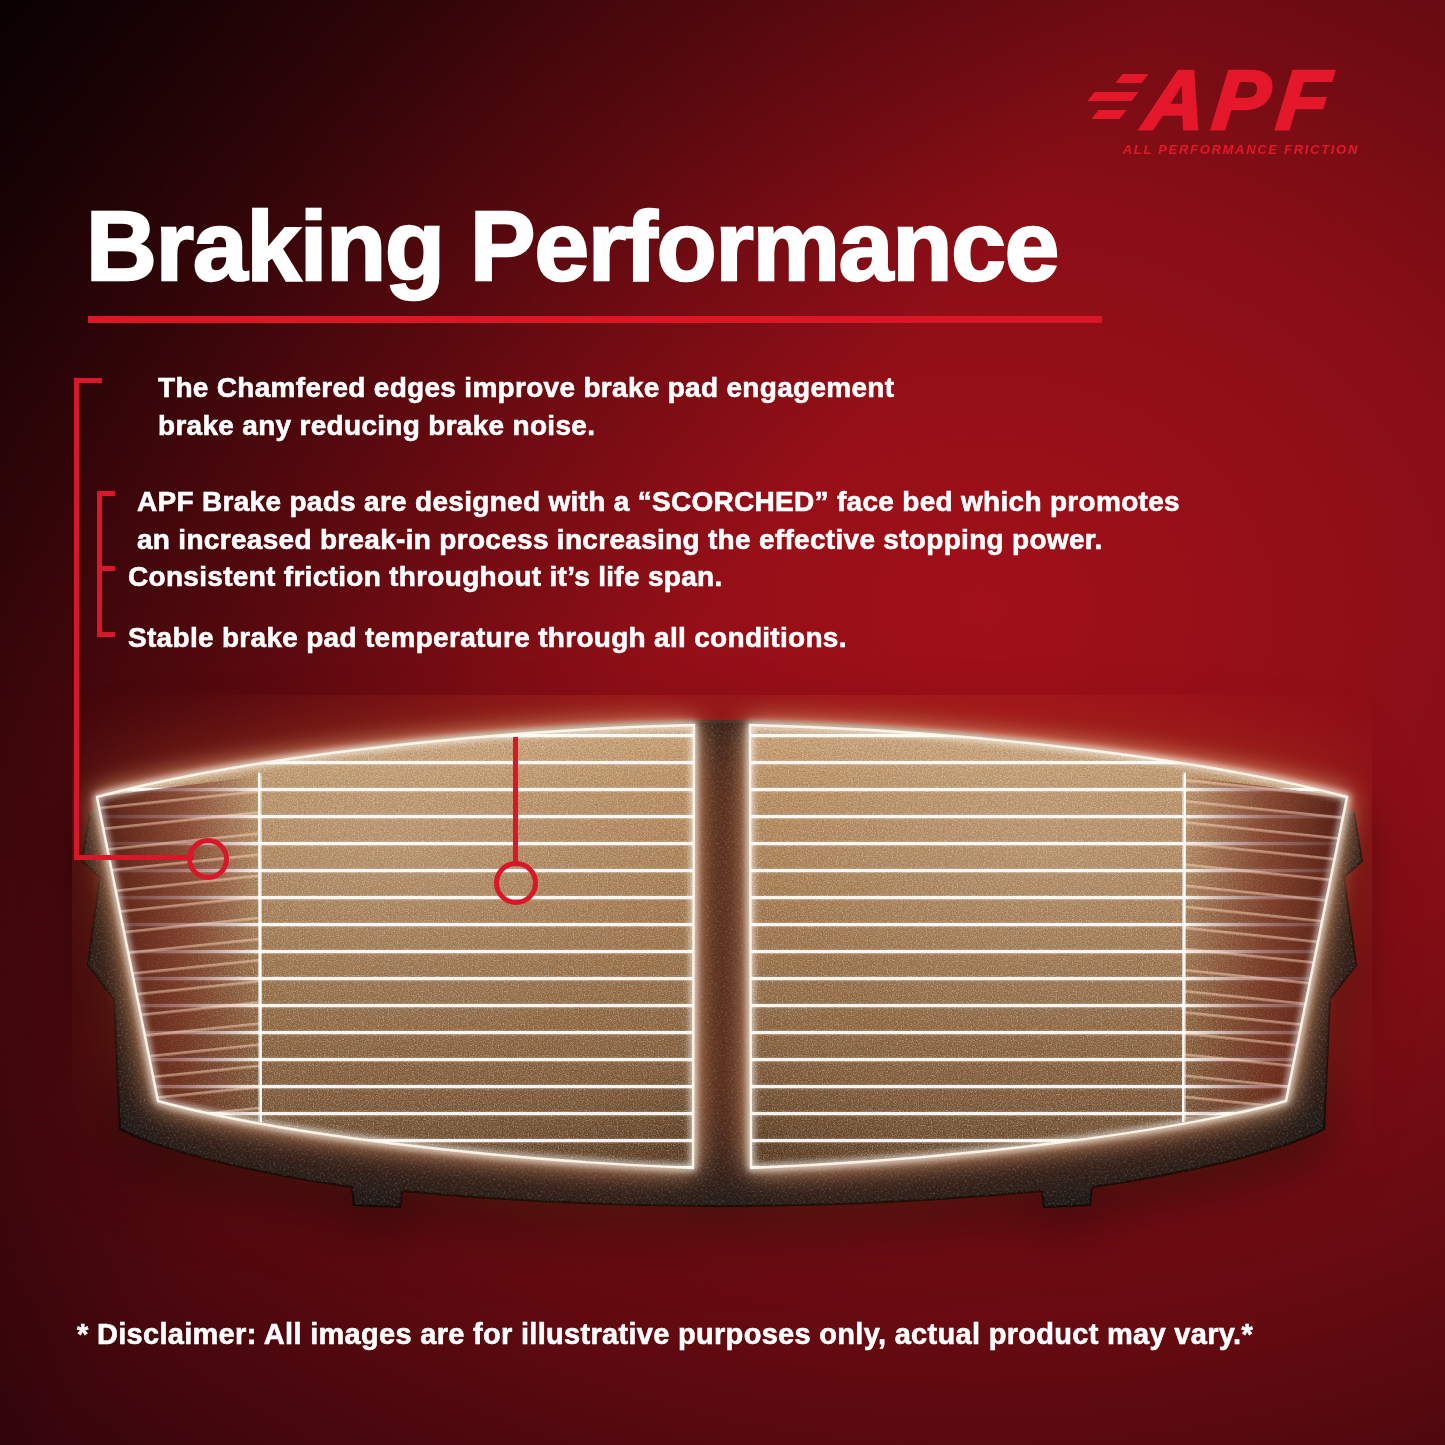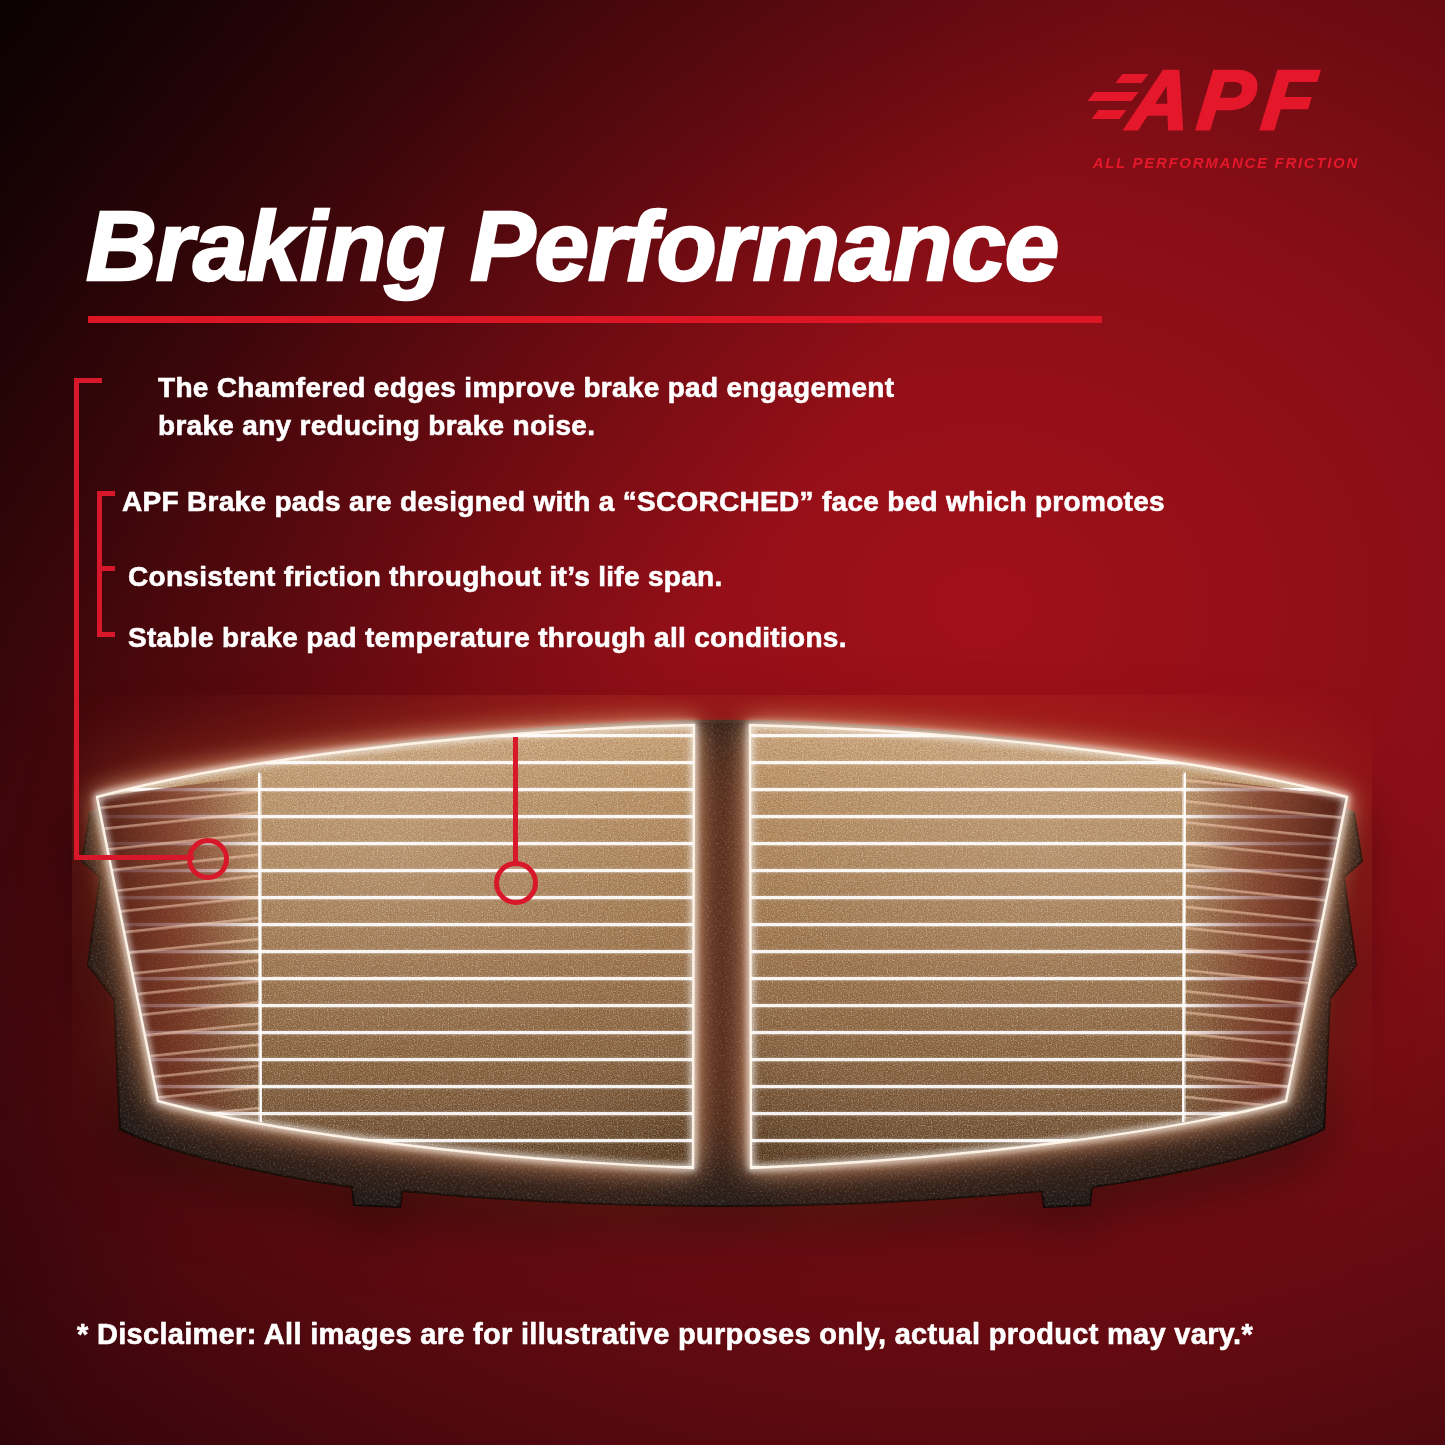--- a/index.html
+++ b/index.html
@@ -17,34 +17,34 @@
     background:radial-gradient(50% 50% at 50% 50%, rgba(255,150,70,0.20) 0%, rgba(255,100,40,0.10) 45%, rgba(0,0,0,0) 72%); }
 
   
   .logo { position:absolute; top:58px; right:86px; z-index:4; text-align:center; }
   .logo-word { position:relative; display:inline-block; font-size:84px; line-height:1; font-weight:700; font-style:italic;
     color:#e4172b; letter-spacing:8px; transform:skewX(-6deg); -webkit-text-stroke:3px #e4172b; }
   .bar { position:absolute; background:#e4172b; z-index:4; }
   .bar1 { top:92px; right:310px; width:44px; height:9px; transform:skewX(-38deg); }
   .bar2 { top:110px; right:322px; width:28px; height:9px; transform:skewX(-38deg); }
   .bar3 { top:74px; right:300px; width:26px; height:9px; transform:skewX(-38deg); }
-  .logo-tagline { margin-top:12px; font-size:15px; font-weight:700; font-style:italic; color:#e4172b;
+  .logo-tagline { font-size:13px; font-weight:700; font-style:italic; color:#e4172b;
     letter-spacing:1.7px; white-space:nowrap; }
 
   
   .title { position:absolute; left:86px; top:190px; z-index:3; font-size:98px; font-weight:700; color:#ffffff;
-    letter-spacing:-1px; -webkit-text-stroke:2.5px #ffffff; white-space:nowrap;font-style:italic; }
+    letter-spacing:-1px; -webkit-text-stroke:2.5px #ffffff; white-space:nowrap; }
   .underline { position:absolute; left:88px; top:316px; width:1014px; height:7px; background:#dd1626; z-index:3; }
 
   
   .bullet { position:absolute; z-index:3; color:#ffffff; font-size:28px; font-weight:700; line-height:1.35;
     letter-spacing:0.3px; -webkit-text-stroke:0.6px #ffffff; }
   .bullet span { display:block; }
   .b1 { left:122px; top:369px;margin-left:36px; }
-  .b2 { left:122px; top:483px; }
+  .b2 { left:137px; top:483px; }
   .b3 { left:128px; top:558px; }
   .b4 { left:128px; top:619px; }
 
   
   .rline { position:absolute; background:#d8172a; z-index:6; }
   .v1 { left:74px;  top:378px; width:5px;   height:482px; }
   .t1 { left:74px;  top:378px; width:28px;  height:5px; }
   .h1 { left:74px;  top:855px; width:120px; height:5px; }
   .v2 { left:97px;  top:491px; width:5px;   height:146px; }
   .t2a{ left:97px;  top:491px; width:18px;  height:5px; }
@@ -80,20 +80,21 @@
 
   <h1 class="title">Braking Performance</h1>
   <div class="underline"></div>
 
   <div class="bullet b1">
     <span>The Chamfered edges improve brake pad engagement</span>
     <span>brake any reducing brake noise.</span>
   </div>
   <div class="bullet b2">
     <span>APF Brake pads are designed with a “SCORCHED” face bed which promotes</span>
+    <span>an increased break-in process increasing the effective stopping power.</span>
   </div>
   <div class="bullet b4">
     <span>Stable brake pad temperature through all conditions.</span>
   </div>
   <div class="bullet b3">
     <span>Consistent friction throughout it’s life span.</span>
   </div>
 
   <div class="rline v1"></div>
   <div class="rline t1"></div>

